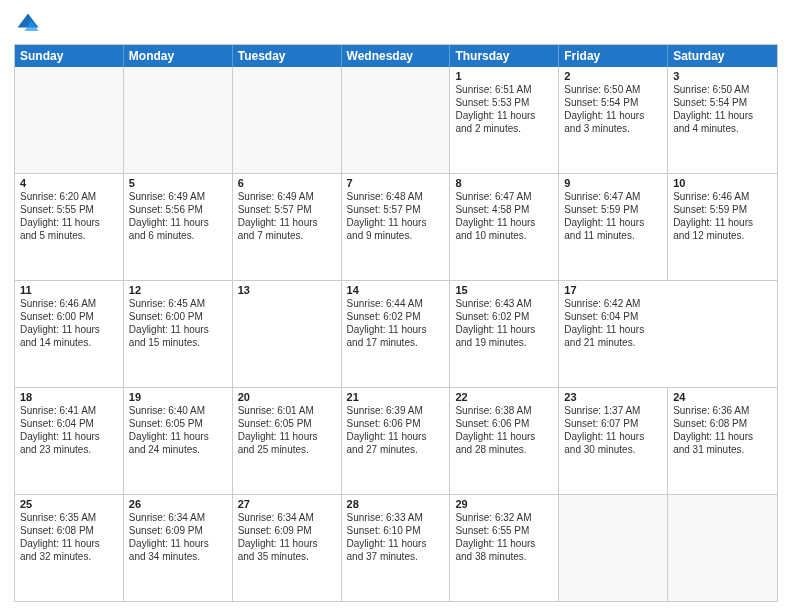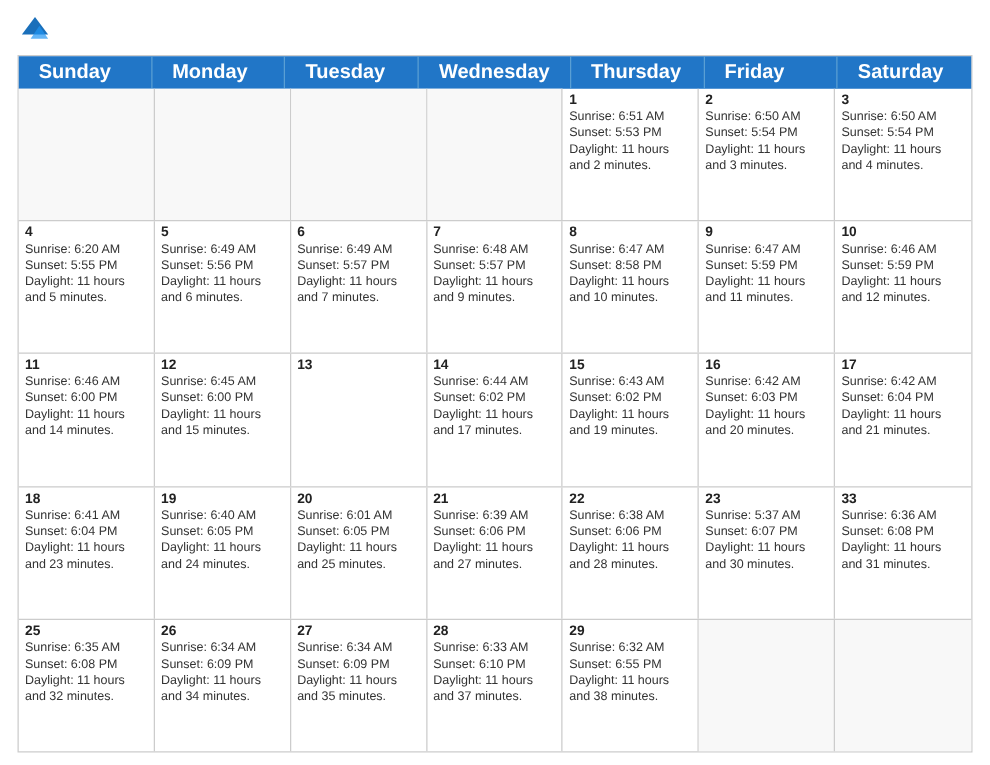--- a/index.html
+++ b/index.html
@@ -57,23 +57,23 @@
       flex-direction: column;
       border: 1px solid #ccc;
     }
     .cal-header {
       display: grid;
       grid-template-columns: repeat(7, 1fr);
       background: #2176c7;
     }
     .cal-header-cell {
       color: #fff;
-      font-size: 16px;
+      font-size: 12px;
       font-weight: bold;
-      padding: 4px 16px;
+      padding: 4px 5px;
       border-right: 1px solid #5a9fd4;
       text-align: left;
     }
     .cal-header-cell:last-child { border-right: none; }
     .cal-body {
       flex: 1;
       display: flex;
       flex-direction: column;
     }
     .cal-row {
@@ -183,21 +183,21 @@
           </div>
           <div class="cal-cell">
             <div class="day-num">7</div>
             <div class="cell-info">Sunrise: 6:48 AM
 Sunset: 5:57 PM
 Daylight: 11 hours and 9 minutes.</div>
           </div>
           <div class="cal-cell">
             <div class="day-num">8</div>
             <div class="cell-info">Sunrise: 6:47 AM
-Sunset: 8:58 PM
+Sunset: 4:58 PM
 Daylight: 11 hours and 10 minutes.</div>
           </div>
           <div class="cal-cell">
             <div class="day-num">9</div>
             <div class="cell-info">Sunrise: 6:47 AM
 Sunset: 5:59 PM
 Daylight: 11 hours and 11 minutes.</div>
           </div>
           <div class="cal-cell">
             <div class="day-num">10</div>
@@ -228,26 +228,20 @@
 Sunset: 6:02 PM
 Daylight: 11 hours and 17 minutes.</div>
           </div>
           <div class="cal-cell">
             <div class="day-num">15</div>
             <div class="cell-info">Sunrise: 6:43 AM
 Sunset: 6:02 PM
 Daylight: 11 hours and 19 minutes.</div>
           </div>
           <div class="cal-cell">
-            <div class="day-num">16</div>
-            <div class="cell-info">Sunrise: 6:42 AM
-Sunset: 6:03 PM
-Daylight: 11 hours and 20 minutes.</div>
-          </div>
-          <div class="cal-cell">
             <div class="day-num">17</div>
             <div class="cell-info">Sunrise: 6:42 AM
 Sunset: 6:04 PM
 Daylight: 11 hours and 21 minutes.</div>
           </div>
         </div>
         <div class="cal-row">
           <div class="cal-cell">
             <div class="day-num">18</div>
             <div class="cell-info">Sunrise: 6:41 AM
@@ -273,26 +267,26 @@
 Daylight: 11 hours and 27 minutes.</div>
           </div>
           <div class="cal-cell">
             <div class="day-num">22</div>
             <div class="cell-info">Sunrise: 6:38 AM
 Sunset: 6:06 PM
 Daylight: 11 hours and 28 minutes.</div>
           </div>
           <div class="cal-cell">
             <div class="day-num">23</div>
-            <div class="cell-info">Sunrise: 5:37 AM
+            <div class="cell-info">Sunrise: 1:37 AM
 Sunset: 6:07 PM
 Daylight: 11 hours and 30 minutes.</div>
           </div>
           <div class="cal-cell">
-            <div class="day-num">33</div>
+            <div class="day-num">24</div>
             <div class="cell-info">Sunrise: 6:36 AM
 Sunset: 6:08 PM
 Daylight: 11 hours and 31 minutes.</div>
           </div>
         </div>
         <div class="cal-row">
           <div class="cal-cell">
             <div class="day-num">25</div>
             <div class="cell-info">Sunrise: 6:35 AM
 Sunset: 6:08 PM

